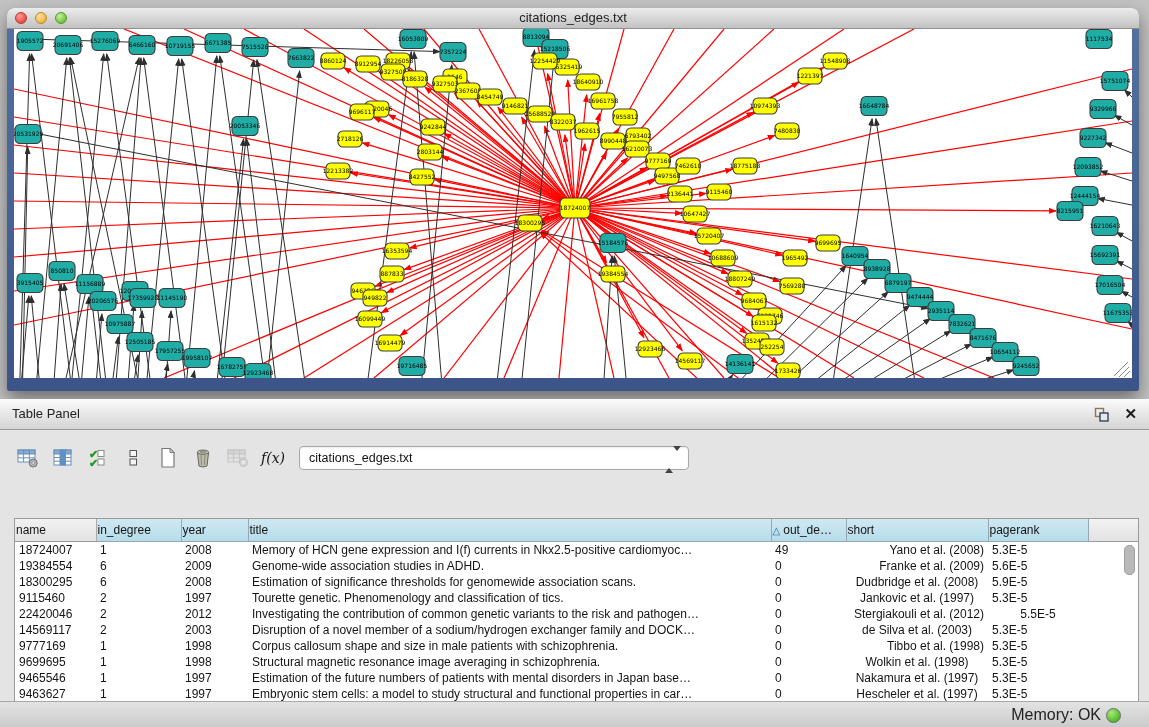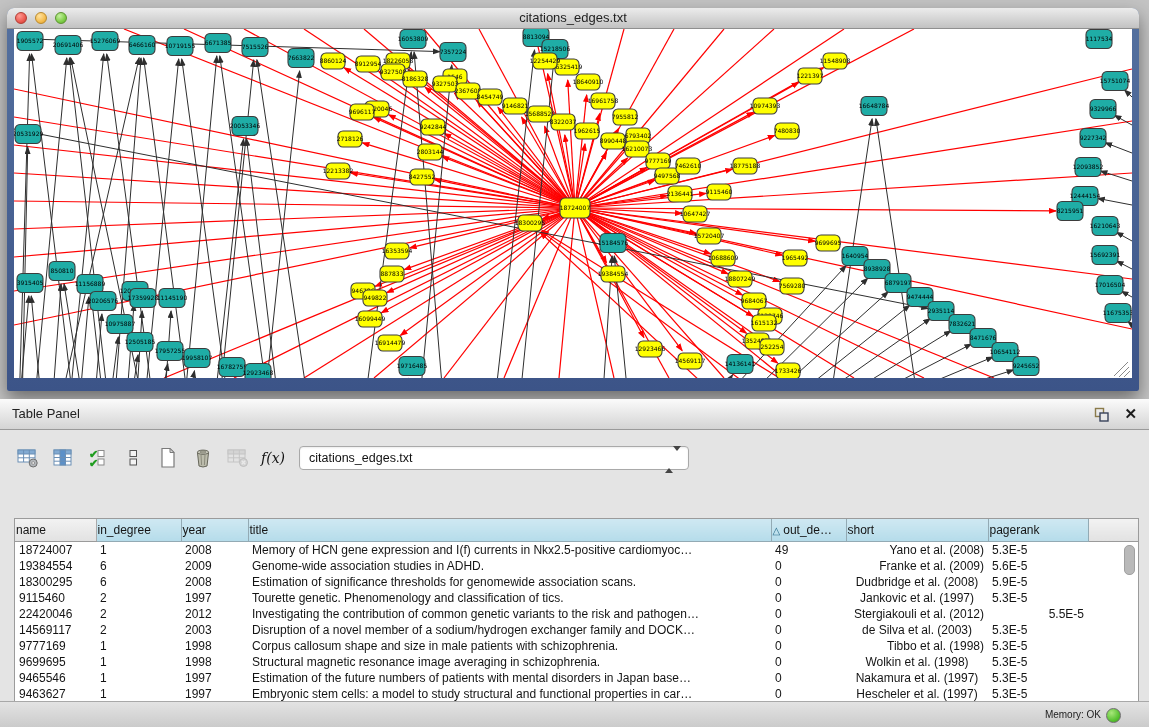--- a/index.html
+++ b/index.html
@@ -47,21 +47,21 @@
   .vthumb{position:absolute;left:1px;top:2px;width:9px;height:28px;border-radius:5px;background:#b9b9b9;border:1px solid #a0a0a0;cursor:pointer;}
   
   .tabs{position:absolute;left:0;right:0;top:276px;height:21px;text-align:center;}
   .seg{display:inline-flex;border:1px solid #9c9c9c;border-radius:5px;overflow:hidden;background:#fff;box-shadow:0 1px 1px rgba(255,255,255,.7);}
   .seg span{display:inline-block;line-height:19px;font-size:12px;padding:0 16px;color:#111;
     background:linear-gradient(#ffffff,#ededed);border-right:1px solid #b3b3b3;cursor:pointer;}
   .seg span:last-child{border-right:none;}
   .seg span.active{background:linear-gradient(#8d8d8d,#6e6e6e);color:#e9e9e9;}
   
   .statusbar{position:absolute;left:0;top:701px;width:1149px;height:26px;background:linear-gradient(#e3e3e3,#cbcbcb);border-top:1px solid #a8a8a8;box-sizing:border-box;}
-  .mem-label{position:absolute;right:48px;top:0;line-height:25px;font-size:10px;color:#222;}
+  .mem-label{position:absolute;right:48px;top:0;line-height:25px;font-size:16px;color:#222;}
   .mem-dot{position:absolute;right:28px;top:6px;width:13px;height:13px;border-radius:50%;
     background:radial-gradient(circle at 35% 30%,#a9e77b,#54c02e 65%,#3f9a21);border:1px solid #6d6d6d;}
 </style>
 </head>
 <body>
 
 <div class="net-window">
   <div class="titlebar">
     <div class="lights">
       <span class="light red"></span>
@@ -856,21 +856,21 @@
               <td style="text-align: left;">5.3E-5</td>
               <td></td>
             </tr>
             <tr>
               <td style="text-align: left;">22420046</td>
               <td style="text-align: left;">2</td>
               <td style="text-align: left;">2012</td>
               <td style="text-align: left;">Investigating the contribution of common genetic variants to the risk and pathogen…</td>
               <td style="text-align: left;">0</td>
               <td style="text-align: right;">Stergiakouli et al. (2012)</td>
-              <td style="text-align: right; margin-top: 19px;">5.5E-5</td>
+              <td style="text-align: center; margin-top: 19px;">5.5E-5</td>
               <td></td>
             </tr>
             <tr>
               <td style="text-align: left;">14569117</td>
               <td style="text-align: left;">2</td>
               <td style="text-align: left;">2003</td>
               <td style="text-align: left;">Disruption of a novel member of a sodium/hydrogen exchanger family and DOCK…</td>
               <td style="text-align: left;">0</td>
               <td style="text-align: center;">de Silva et al. (2003)</td>
               <td style="text-align: left;">5.3E-5</td>

